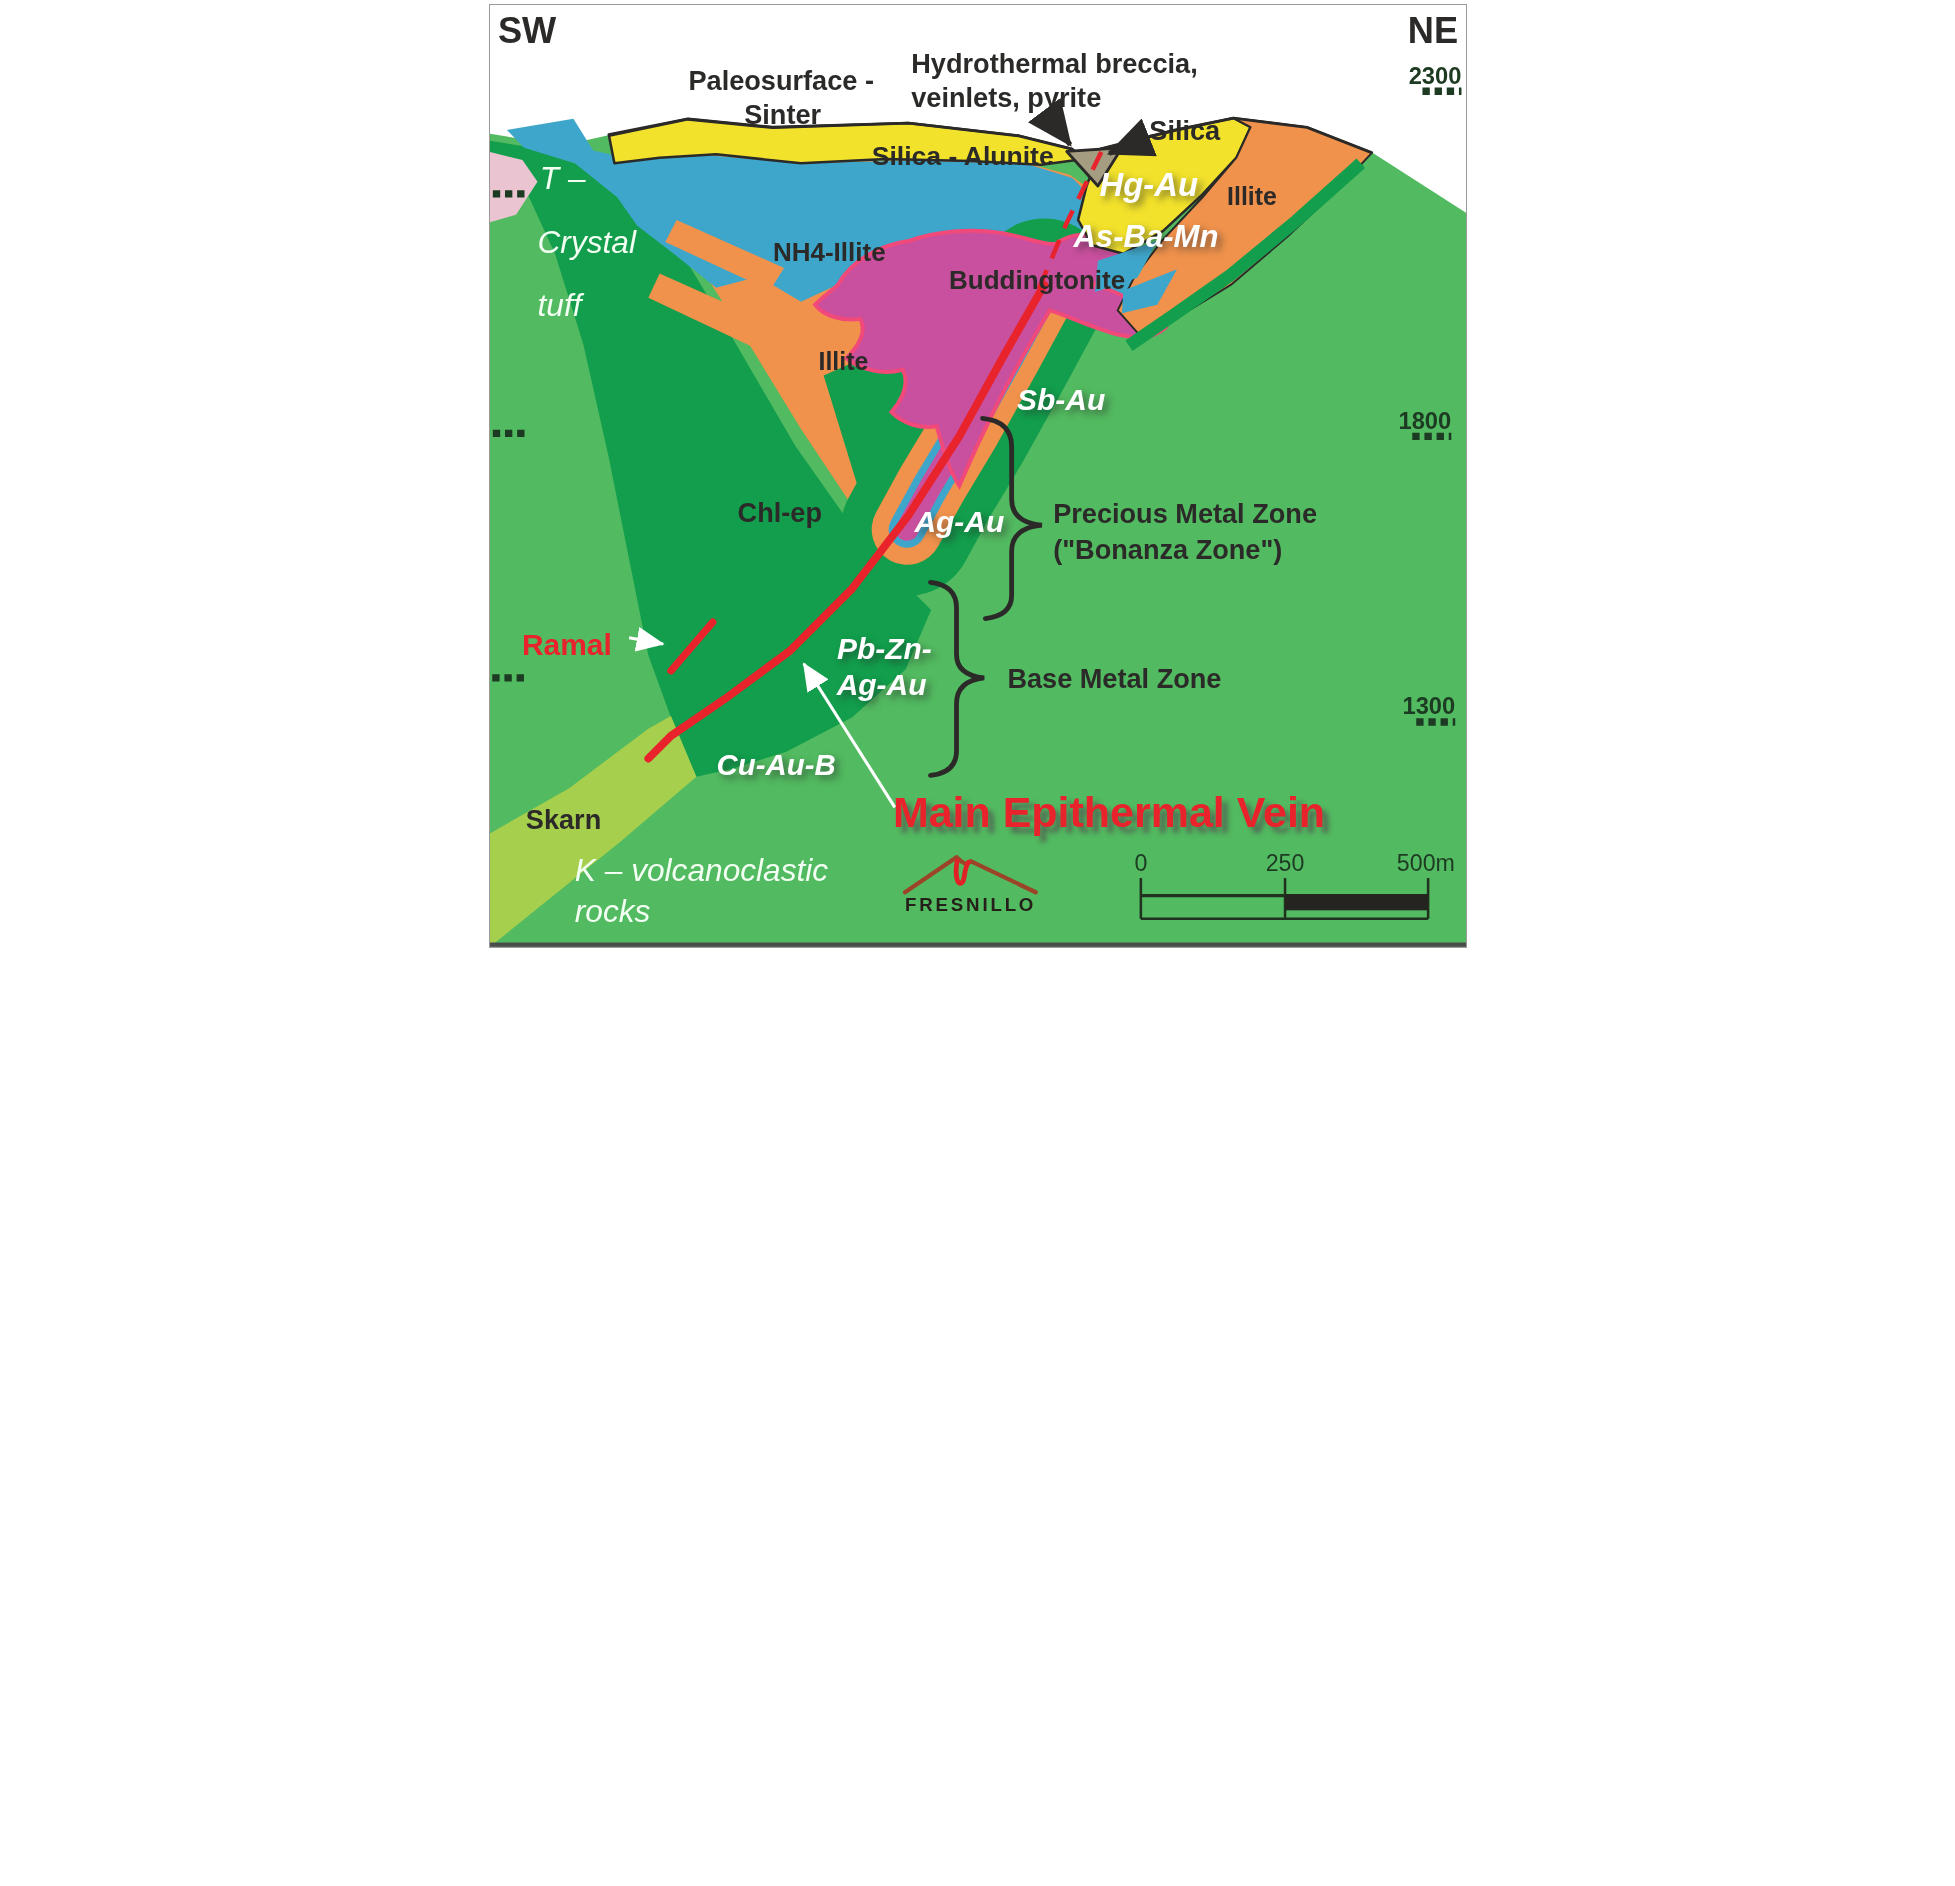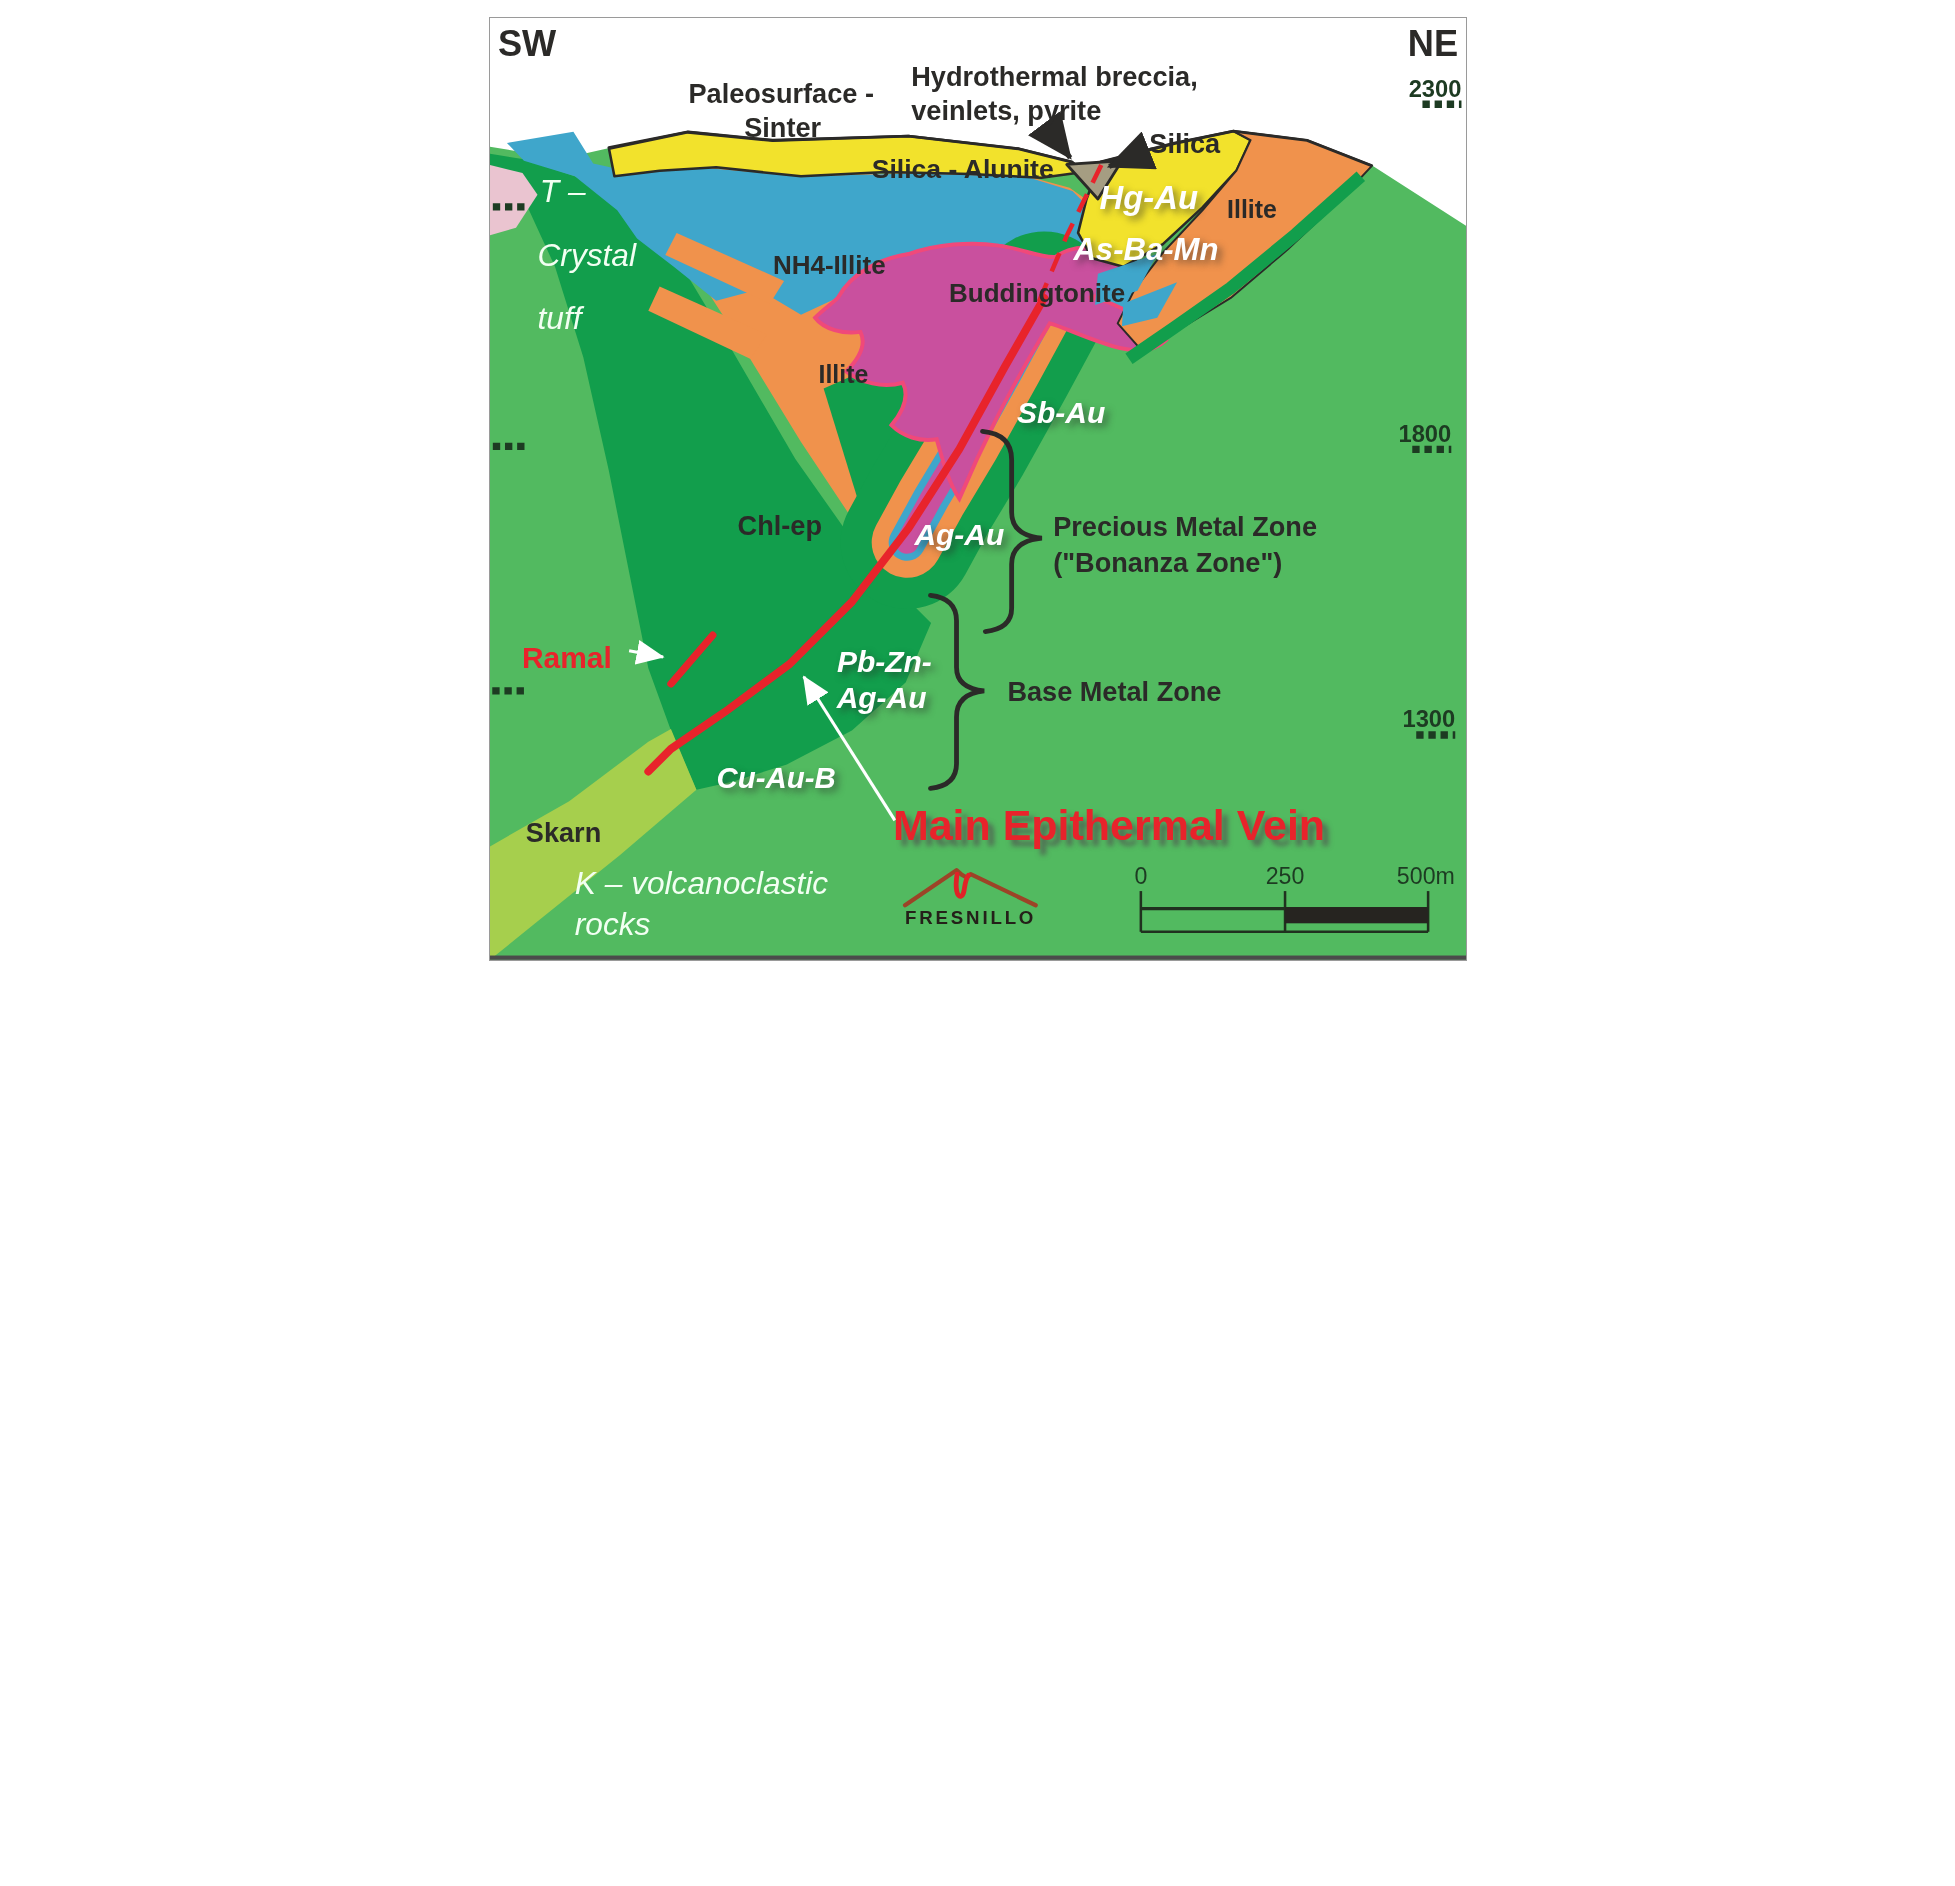--- a/index.html
+++ b/index.html
@@ -1,19 +1,19 @@
 <!DOCTYPE html>
 <html style="font-size:9px"><head>
 <meta charset="utf-8">
 <style>
   html,body{margin:0;padding:0;background:#ffffff;}
   .frame{
     width:100%;
     max-width:978px;
-    margin:17px auto;
+    margin:4px auto;
     border:1.1px solid #9a9a9a;
     box-sizing:border-box;
   }
   svg{display:block;width:100%;height:auto;}
   text{
     font-family:"Liberation Sans","DejaVu Sans",sans-serif;
     -webkit-user-select:none;user-select:none;
   }
   .t-dark{fill:#2b2a28;font-weight:700;}
   .t-elev{fill:#1d3b22;font-weight:700;}

